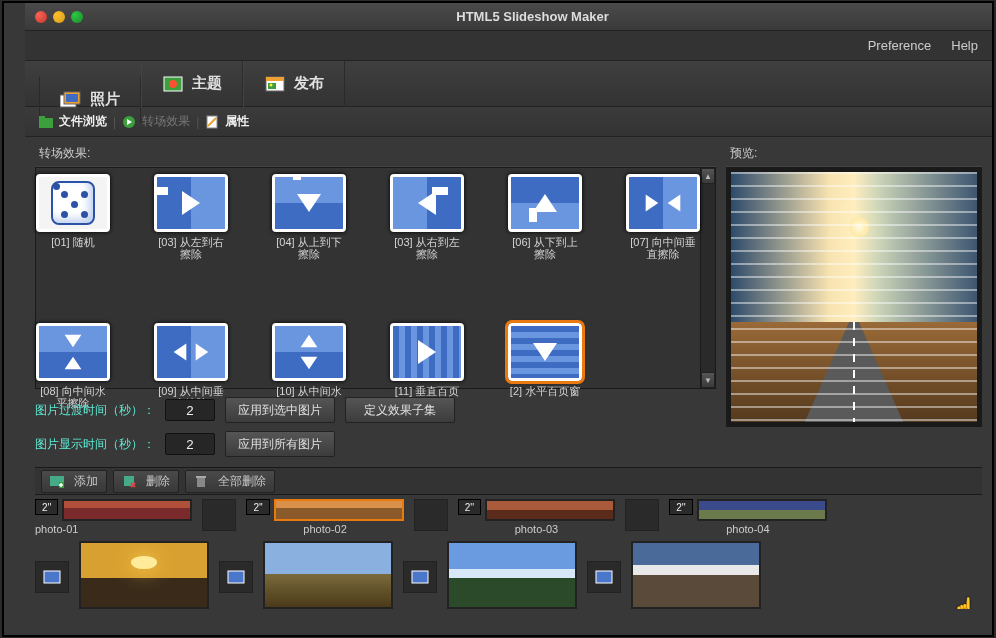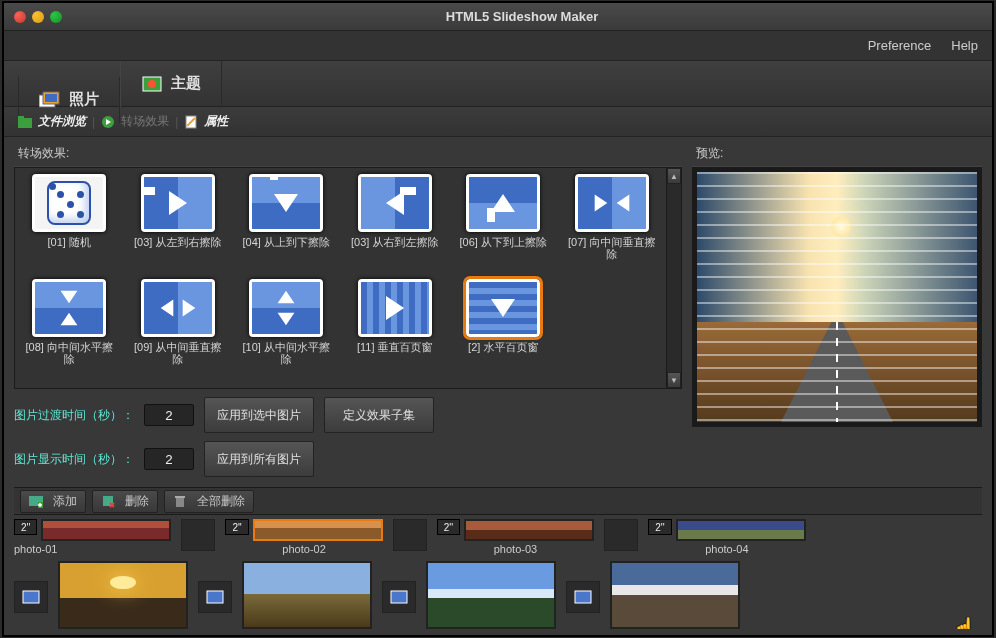--- a/index.html
+++ b/index.html
@@ -1,53 +1,53 @@
 <!DOCTYPE html>
 <html><head>
 <meta charset="utf-8">
 <style>
 * { margin: 0; padding: 0; box-sizing: border-box; }
 body { width: 996px; height: 638px; background: #2b2b2b; font-family: "Microsoft YaHei", Arial, sans-serif; font-size: 12px; color: #c8c8c8; overflow: hidden; }
-.window { width: 992px; height: 636px; margin: 1px auto; border: 2px solid #000; background: #383838; }
+.window { width: 992px; height: 636px; margin: 1px auto; border: 2px solid #000; background: #383838; padding-left: 21px; }
 .titlebar { height: 28px; background: linear-gradient(#4a4a4a, #3a3a3a); display: flex; align-items: center; padding: 0 10px; border-bottom: 1px solid #222; }
 .traffic-lights { display: flex; gap: 6px; }
 .tl { width: 12px; height: 12px; border-radius: 50%; }
 .tl-red { background: radial-gradient(circle at 30% 30%, #ff6057, #c0392b); }
 .tl-yellow { background: radial-gradient(circle at 30% 30%, #ffbd2e, #d4a017); }
 .tl-green { background: radial-gradient(circle at 30% 30%, #28c940, #1e8c2e); }
 .title-text { flex: 1; text-align: center; font-weight: bold; color: #ddd; font-size: 13px; }
 .menubar { height: 30px; background: #333; display: flex; justify-content: flex-end; align-items: center; padding: 0 14px; gap: 20px; border-bottom: 1px solid #222; }
 .menubar a { color: #ccc; font-size: 13px; cursor: pointer; }
 .main-tabs { height: 46px; background: linear-gradient(#3f3f3f, #333); display: flex; align-items: center; padding-left: 14px; border-bottom: 1px solid #222; }
 .main-tab { height: 46px; padding: 0 20px; display: flex; align-items: center; gap: 8px; font-weight: bold; font-size: 15px; color: #e0e0e0; cursor: pointer; border-right: 1px solid #2a2a2a; border-left: 1px solid #444; }
 .main-tab.first { border-left: 1px solid #2a2a2a; margin-top: 32px; }
 .tab-icon { width: 22px; height: 18px; display: inline-block; }
 .sub-tabs { height: 30px; background: linear-gradient(#3b3b3b, #333); display: flex; align-items: center; padding-left: 14px; border-bottom: 1px solid #222; gap: 6px; }
 .sub-tab { display: flex; align-items: center; gap: 4px; font-size: 12px; cursor: pointer; }
 .sep { color: #555; }
-.sub-tab.active { color: #eee; font-weight: bold; font-style: italic; }
+.sub-tab.active { color: #eee; font-weight: bold; }
 .sub-tab.dim { color: #777; }
 .small-icon { width: 14px; height: 14px; display: inline-block; }
 .content { display: flex; padding: 6px 10px 0 10px; }
 .effects-panel { flex: 1; }
 .preview-panel { width: 290px; margin-left: 10px; }
 .panel-title { font-size: 12px; color: #ccc; padding: 2px 0 4px 4px; border-bottom: 1px solid #444; }
 .effects-grid-wrap { display: flex; border: 1px solid #1a1a1a; background: #333; height: 222px; }
-.effects-grid { flex: 1; display: grid; grid-template-columns: repeat(6, 1fr); grid-auto-rows: 105px; padding: 6px 0; }
+.effects-grid { flex: 1; display: grid; grid-template-columns: repeat(6, 1fr); grid-auto-rows: 105px; padding: 6px 0; gap: 44px; }
 .effect-cell { display: flex; flex-direction: column; align-items: center; justify-content: flex-start; cursor: pointer; }
 .effect-icon-wrap { width: 74px; height: 58px; border: 3px solid #fff; border-radius: 4px; background: #4a77c9; display: flex; align-items: center; justify-content: center; box-shadow: 0 0 4px #000; overflow: hidden; position: relative; }
 .effect-icon-wrap.selected { outline: 3px solid #e87a0f; }
 .effect-label { color: #d5d5d5; font-size: 11px; text-align: center; margin-top: 4px; line-height: 12px; max-width: 90px; }
 .scrollbar { width: 15px; background: #2e2e2e; height: 100%; display: flex; flex-direction: column; border-left: 1px solid #1a1a1a; }
 .scroll-btn { height: 16px; background: linear-gradient(#555,#3a3a3a); border: 1px solid #222; display: flex; align-items: center; justify-content: center; font-size: 8px; color: #bbb; cursor: pointer; }
 .scroll-track { flex: 1; background: #2a2a2a; }
 .controls-row { display: flex; align-items: center; gap: 10px; margin-top: 8px; font-size: 12px; }
 .ctrl-label { width: 120px; color: #5eead4; }
 .ctrl-input { width: 50px; height: 22px; background: #262626; border: 1px solid #111; color: #eee; text-align: center; border-radius: 2px; }
-.ctrl-button { min-width: 110px; height: 36px; background: linear-gradient(#555,#3c3c3c); border: 1px solid #222; color: #e0e0e0; font-size: 12px; border-radius: 2px; cursor: pointer; padding: 0 12px; }
+.ctrl-button { min-width: 110px; height: 26px; background: linear-gradient(#555,#3c3c3c); border: 1px solid #222; color: #e0e0e0; font-size: 12px; border-radius: 2px; cursor: pointer; padding: 0 12px; }
 .preview-box { border: 1px solid #1a1a1a; height: 260px; background: #1a1a1a; padding: 4px; }
 .preview-img { width: 100%; height: 100%; position: relative; overflow: hidden; }
 .sky { position: absolute; left:0; top:0; width:100%; height:60%; background: linear-gradient(to right, #2d4a6a 0%, #f8e3b0 40%, #ffedbe 50%, #cbd4b8 60%, #3d5570 100%); }
 .sun { position: absolute; left: 48%; top: 18%; width: 20px; height: 20px; border-radius: 50%; background: radial-gradient(#fffadf, #ffe08a); box-shadow: 0 0 30px #fff4c0; }
 .ground { position: absolute; left:0; top:60%; width:100%; height:40%; background: linear-gradient(#9a6a38, #553a1d); }
 .road { position: absolute; left:30%; top:60%; width:40%; height:40%; background: #5a5a5a; clip-path: polygon(45% 0%, 55% 0%, 100% 100%, 0% 100%); }
 .road::after { content:""; position:absolute; left:49%; top:0; width:2%; height:100%; background: repeating-linear-gradient(#fff 0 8px, transparent 8px 16px); }
 .blinds { position: absolute; inset: 0; background: repeating-linear-gradient(to bottom, rgba(255,255,255,0.45) 0 2px, transparent 2px 13px); }
 .bottom-toolbar { margin: 10px 10px 0 10px; height: 28px; display: flex; align-items: center; gap: 6px; border-top: 1px solid #1a1a1a; border-bottom: 1px solid #1a1a1a; background: #333; padding: 0 6px; }
 .tb-btn { display: flex; align-items: center; gap: 10px; padding: 2px 8px; border: 1px solid #222; background: linear-gradient(#4a4a4a,#383838); border-radius: 2px; cursor: pointer; font-size: 12px; }
@@ -114,20 +114,31 @@
     </div>
     <div class="main-tab">
       <span class="tab-icon">
         <svg viewBox="0 0 22 18">
             <rect x="2" y="2" width="18" height="14" fill="#3d9e3d" stroke="#fff"></rect>
             <circle cx="11" cy="9" r="4" fill="#ff5030"></circle>
           </svg>
       </span>
       <span>主题</span>
     </div>
+    <div class="main-tab">
+      <span class="tab-icon">
+        <svg viewBox="0 0 22 18">
+            <rect x="2" y="2" width="18" height="14" fill="#fff" stroke="#666"></rect>
+            <rect x="2" y="2" width="18" height="4" fill="#f0a030"></rect>
+            <rect x="4" y="8" width="8" height="6" fill="#3d9e3d"></rect>
+            <circle cx="7" cy="10" r="1.5" fill="#ffeb3b"></circle>
+          </svg>
+      </span>
+      <span>发布</span>
+    </div>
   </div>
 
   <div class="sub-tabs">
     <span class="small-icon"><svg viewBox="0 0 14 14">
           <rect width="14" height="10" y="3" fill="#3d9e3d"></rect>
           <rect width="6" height="3" y="1" fill="#3d9e3d"></rect>
         </svg></span>
     <span class="sub-tab active">文件浏览</span>
     <span class="sep">|</span>
     <span class="small-icon"><svg viewBox="0 0 14 14">

